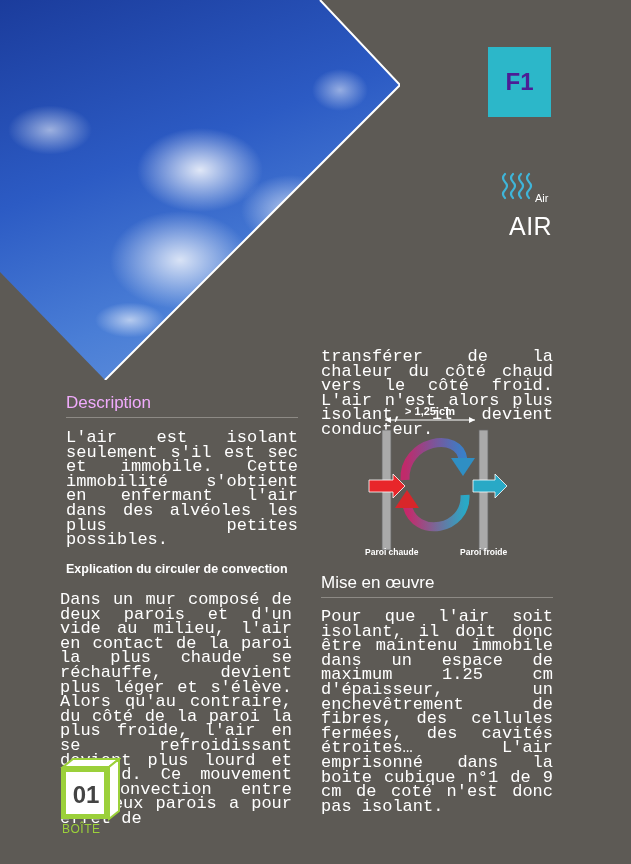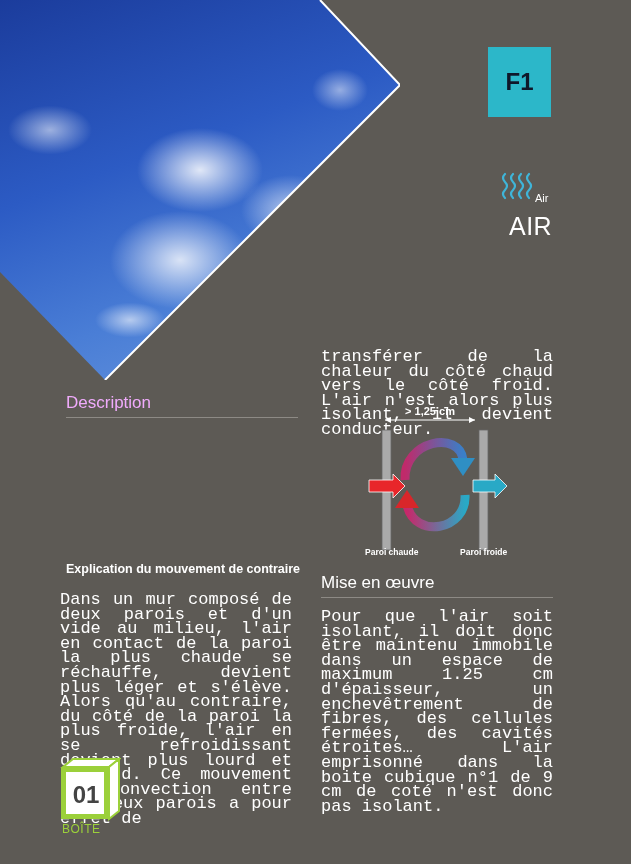--- a/index.html
+++ b/index.html
@@ -11,21 +11,21 @@
       radial-gradient(ellipse 60px 35px at 50px 130px, rgba(255,255,255,0.55), transparent 70%),
       radial-gradient(ellipse 90px 60px at 200px 170px, rgba(255,255,255,0.85), transparent 70%),
       radial-gradient(ellipse 100px 70px at 180px 260px, rgba(255,255,255,0.8), transparent 70%),
       radial-gradient(ellipse 70px 50px at 290px 210px, rgba(255,255,255,0.6), transparent 70%),
       radial-gradient(ellipse 40px 30px at 340px 90px, rgba(255,255,255,0.5), transparent 70%),
       radial-gradient(ellipse 50px 25px at 130px 320px, rgba(255,255,255,0.6), transparent 70%),
       linear-gradient(160deg, #1b3c9c 0%, #2c5bc4 40%, #4a7ed6 70%, #6b98de 100%);
   }
   .sky-border { position:absolute; left:0; top:0; width:400px; height:380px; pointer-events:none; }
 
-  .badge { position:absolute; left:488px; top:47px; width:63px; height:70px; background:#2cb7c9; display:flex; align-items:center; justify-content:center; font-size:24px; font-weight:bold; color:#0f172a; }
+  .badge { position:absolute; left:488px; top:47px; width:63px; height:70px; background:#2cb7c9; display:flex; align-items:center; justify-content:center; font-size:24px; font-weight:bold; color:#4c1d95; }
 
   .air-icon { position:absolute; left:500px; top:172px; width:34px; height:32px; }
   .air-small { position:absolute; left:535px; top:192px; font-size:11px; color:#fff; }
   .air-title { position:absolute; left:509px; top:212px; font-size:25px; color:#fff; letter-spacing:0.5px; }
 
   .h-desc { position:absolute; left:66px; top:393px; font-size:17px; color:#f0abfc; }
   .rule { position:absolute; height:1px; background:#8d8a85; }
   .text { position:absolute; font-size:17px; line-height:14.6px; color:#fff; text-align:justify;font-family:Liberation Mono, monospace; }
   .text p { margin:0; }
   .h-expl { position:absolute; left:66px; top:562px; font-size:12.5px; font-weight:bold; color:#fff; }
@@ -56,23 +56,24 @@
     <path d="M21 2 q-4 4 0 8 q4 4 0 8 q-4 4 0 8"></path>
     <path d="M29 2 q-4 4 0 8 q4 4 0 8 q-4 4 0 8"></path>
   </g>
 </svg>
 <div class="air-small">Air</div>
 <div class="air-title">AIR</div>
 
 <div class="h-desc">Description</div>
 <div class="rule" style="left:66px; top:417px; width:232px;"></div>
 <div class="text" style="left:66px; top:431px; width:232px;">
+  <p>L'air est isolant seulement s'il est sec et immobile. Cette immobilité s'obtient en enfermant l'air dans des alvéoles les plus petites possibles.</p>
 </div>
 
-<div class="h-expl">Explication du mouvement de contraire</div>
+<div class="h-expl">Explication du circuler de convection</div>
 <div class="text" style="left:60px; top:593px; width:232px;">
   <p>Dans un mur composé de deux parois et d'un vide au milieu, l'air en contact de la paroi la plus chaude se réchauffe, devient plus léger et s'élève. Alors qu'au contraire, du côté de la paroi la plus froide, l'air en se refroidissant devient plus lourd et descend. Ce mouvement de convection entre les deux parois a pour effet de</p>
 </div>
 
 <div class="text" style="left:321px; top:350px; width:232px;">
   <p>transférer de la chaleur du côté chaud vers le côté froid. L'air n'est alors plus isolant, il devient conducteur.</p>
 </div>
 
 <svg class="diagram" viewBox="0 0 170 160">
   <defs>

